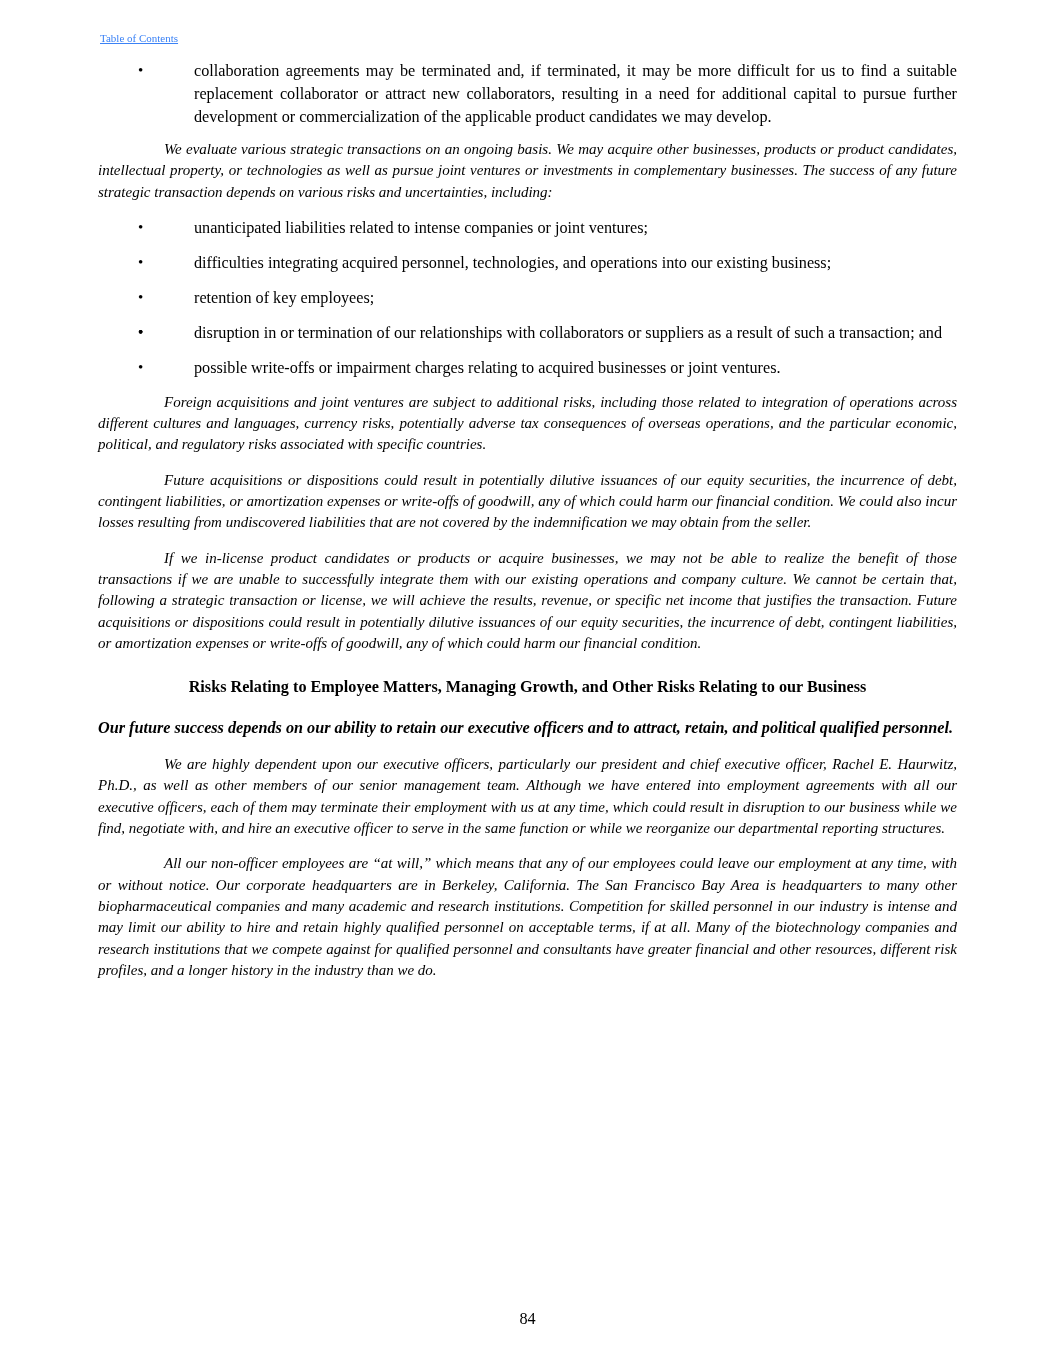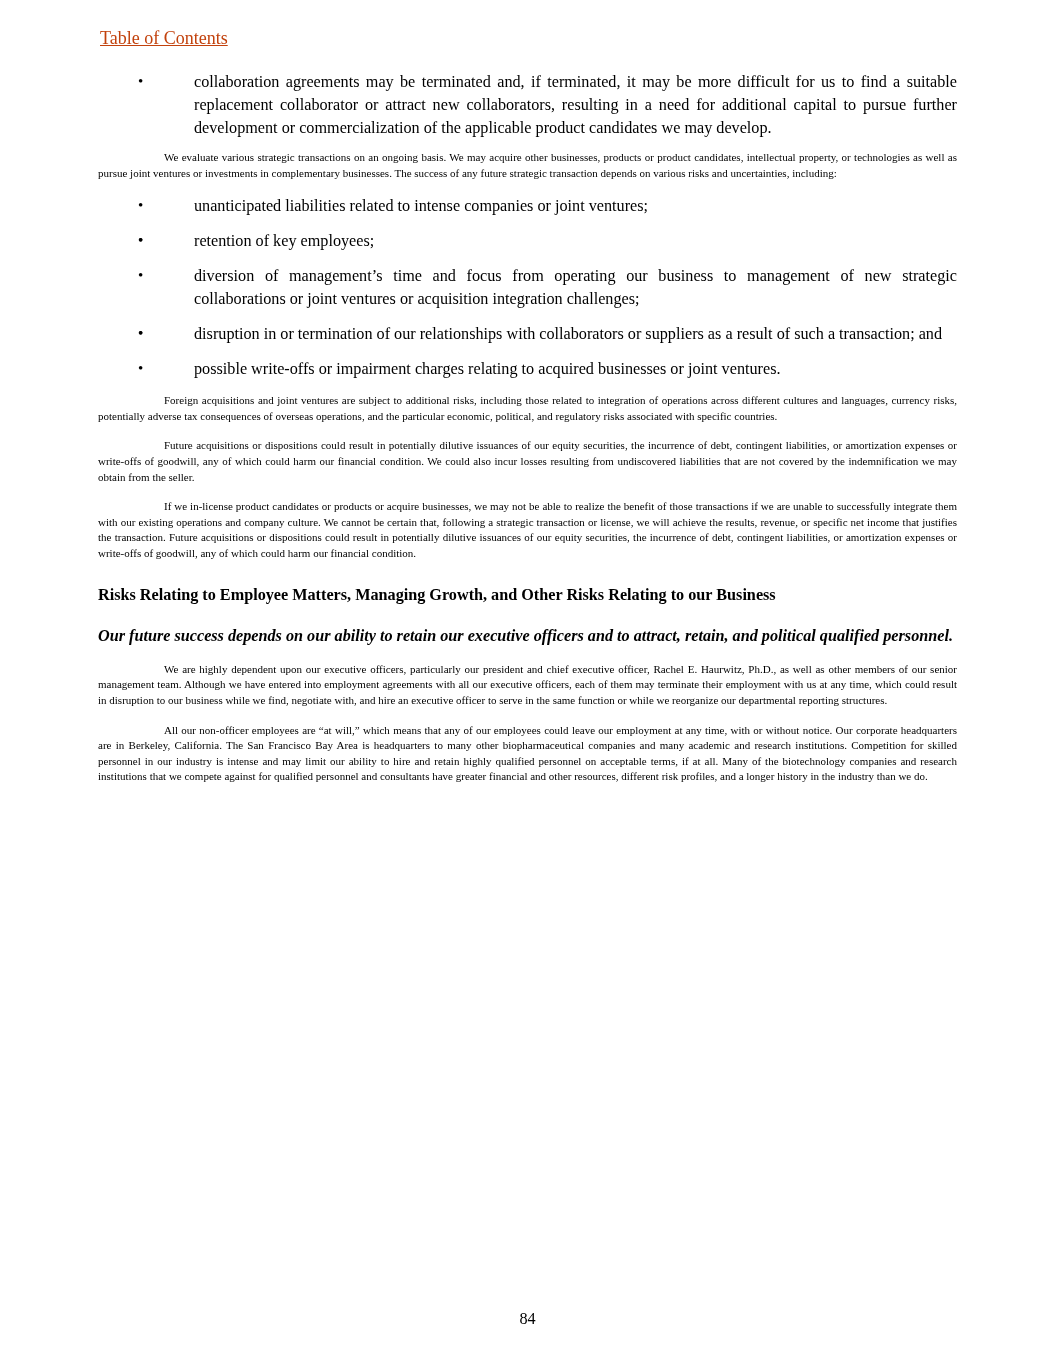--- a/index.html
+++ b/index.html
@@ -11,50 +11,51 @@
     width: 1055px;
     height: 1365px;
     position: relative;
     background: #ffffff;
     font-family: "Liberation Serif", "DejaVu Serif", serif;
     color: #000000;
     box-sizing: border-box;
     padding: 28px 98px 0 98px;
   }
   .toc-link {
-    color: #c2410c;
+    color: #3b82f6;
     text-decoration: underline;
-    font-size: 18px;
+    font-size: 11px;
     font-family: "Liberation Serif", "DejaVu Serif", serif;
     display: inline-block;
     margin-left: 2px;
-    margin-bottom: 22px;
+    margin-bottom: 16px;
     cursor: pointer;
   }
   .para {
-    font-size: 11px;
+    font-size: 15px;
     line-height: 1.42;
     text-align: justify;
     margin: 0 0 14px 0;
     text-indent: 66px;
+    font-style: italic;
   }
   .heading-bold-italic {
     font-size: 16.2px;
     font-weight: bold;
     font-style: italic;
     line-height: 1.42;
     margin: 18px 0 14px 0;
     text-align: left;
   }
   .heading-bold {
     font-size: 16.2px;
     font-weight: bold;
     line-height: 1.42;
     margin: 22px 0 16px 0;
-    text-align: left;
+    text-align: center;
   }
   .bullet-list {
     margin: 0 0 6px 0;
     padding: 0;
     list-style: none;
   }
   .bullet-item {
     position: relative;
     font-size: 16.2px;
     line-height: 1.42;
@@ -100,28 +101,28 @@
 
   <p class="para">We evaluate various strategic transactions on an ongoing basis. We may acquire other businesses, products or product candidates, intellectual property, or technologies as well as pursue joint ventures or investments in complementary businesses. The success of any future strategic transaction depends on various risks and uncertainties, including:</p>
 
   <ul class="bullet-list tight-list">
     <li class="bullet-item">
       <span class="bullet-mark">•</span>
       <span>unanticipated liabilities related to intense companies or joint ventures;</span>
     </li>
     <li class="bullet-item">
       <span class="bullet-mark">•</span>
+      <span>difficulties integrating acquired personnel, technologies, and operations into our existing business;</span>
     </li>
     <li class="bullet-item">
       <span class="bullet-mark">•</span>
       <span>retention of key employees;</span>
     </li>
     <li class="bullet-item">
       <span class="bullet-mark">•</span>
-      <span>diversion of management’s time and focus from operating our business to management of new strategic collaborations or joint ventures or acquisition integration challenges;</span>
     </li>
     <li class="bullet-item">
       <span class="bullet-mark">•</span>
     </li>
     <li class="bullet-item">
       <span class="bullet-mark">•</span>
       <span>disruption in or termination of our relationships with collaborators or suppliers as a result of such a transaction; and</span>
     </li>
     <li class="bullet-item">
       <span class="bullet-mark">•</span>

